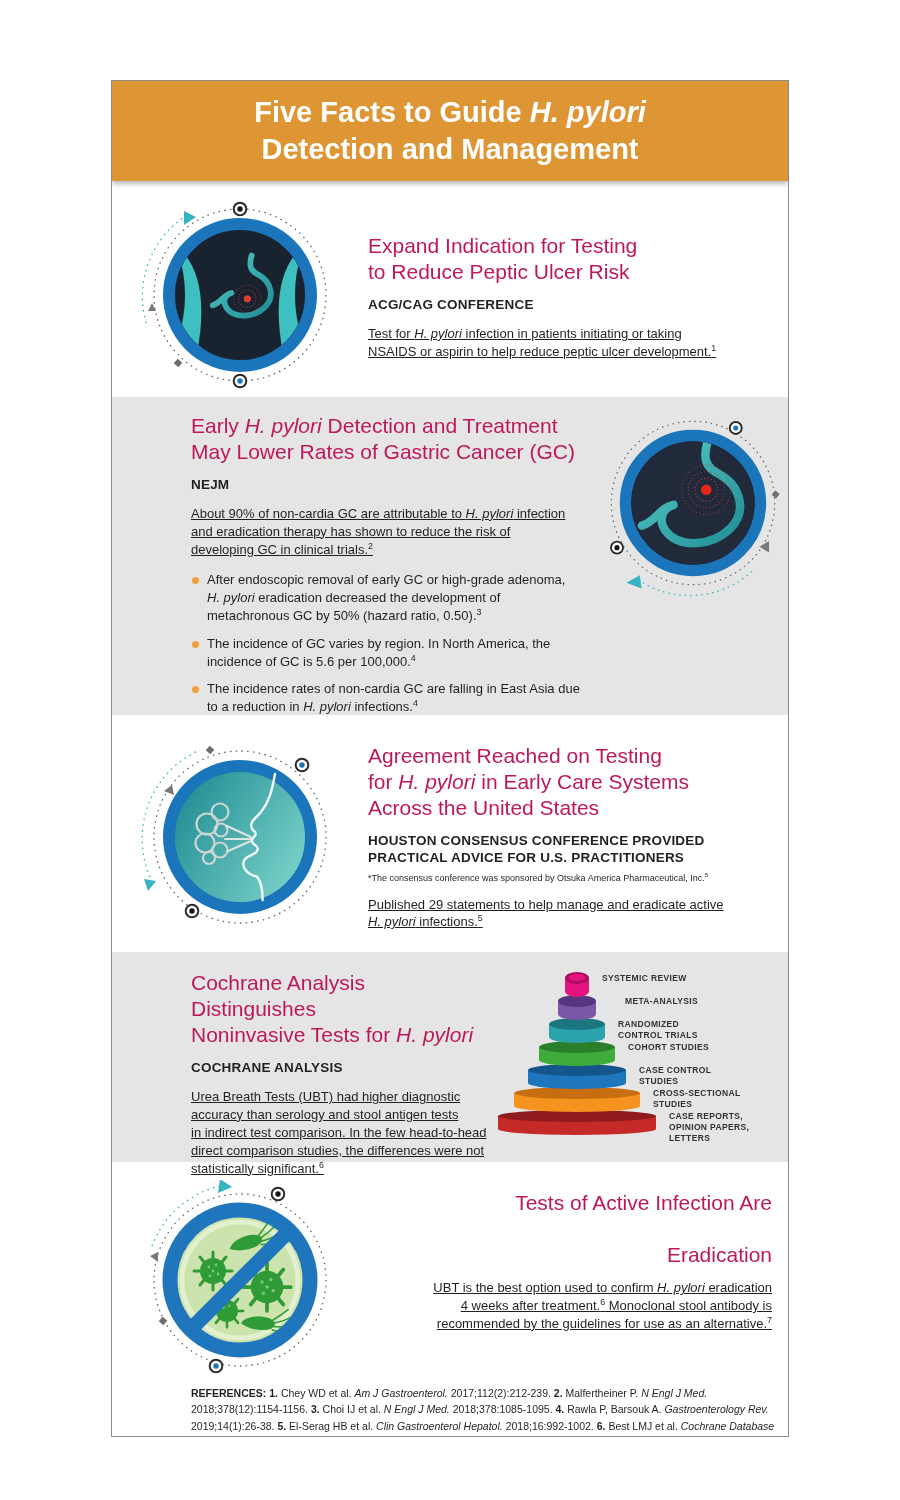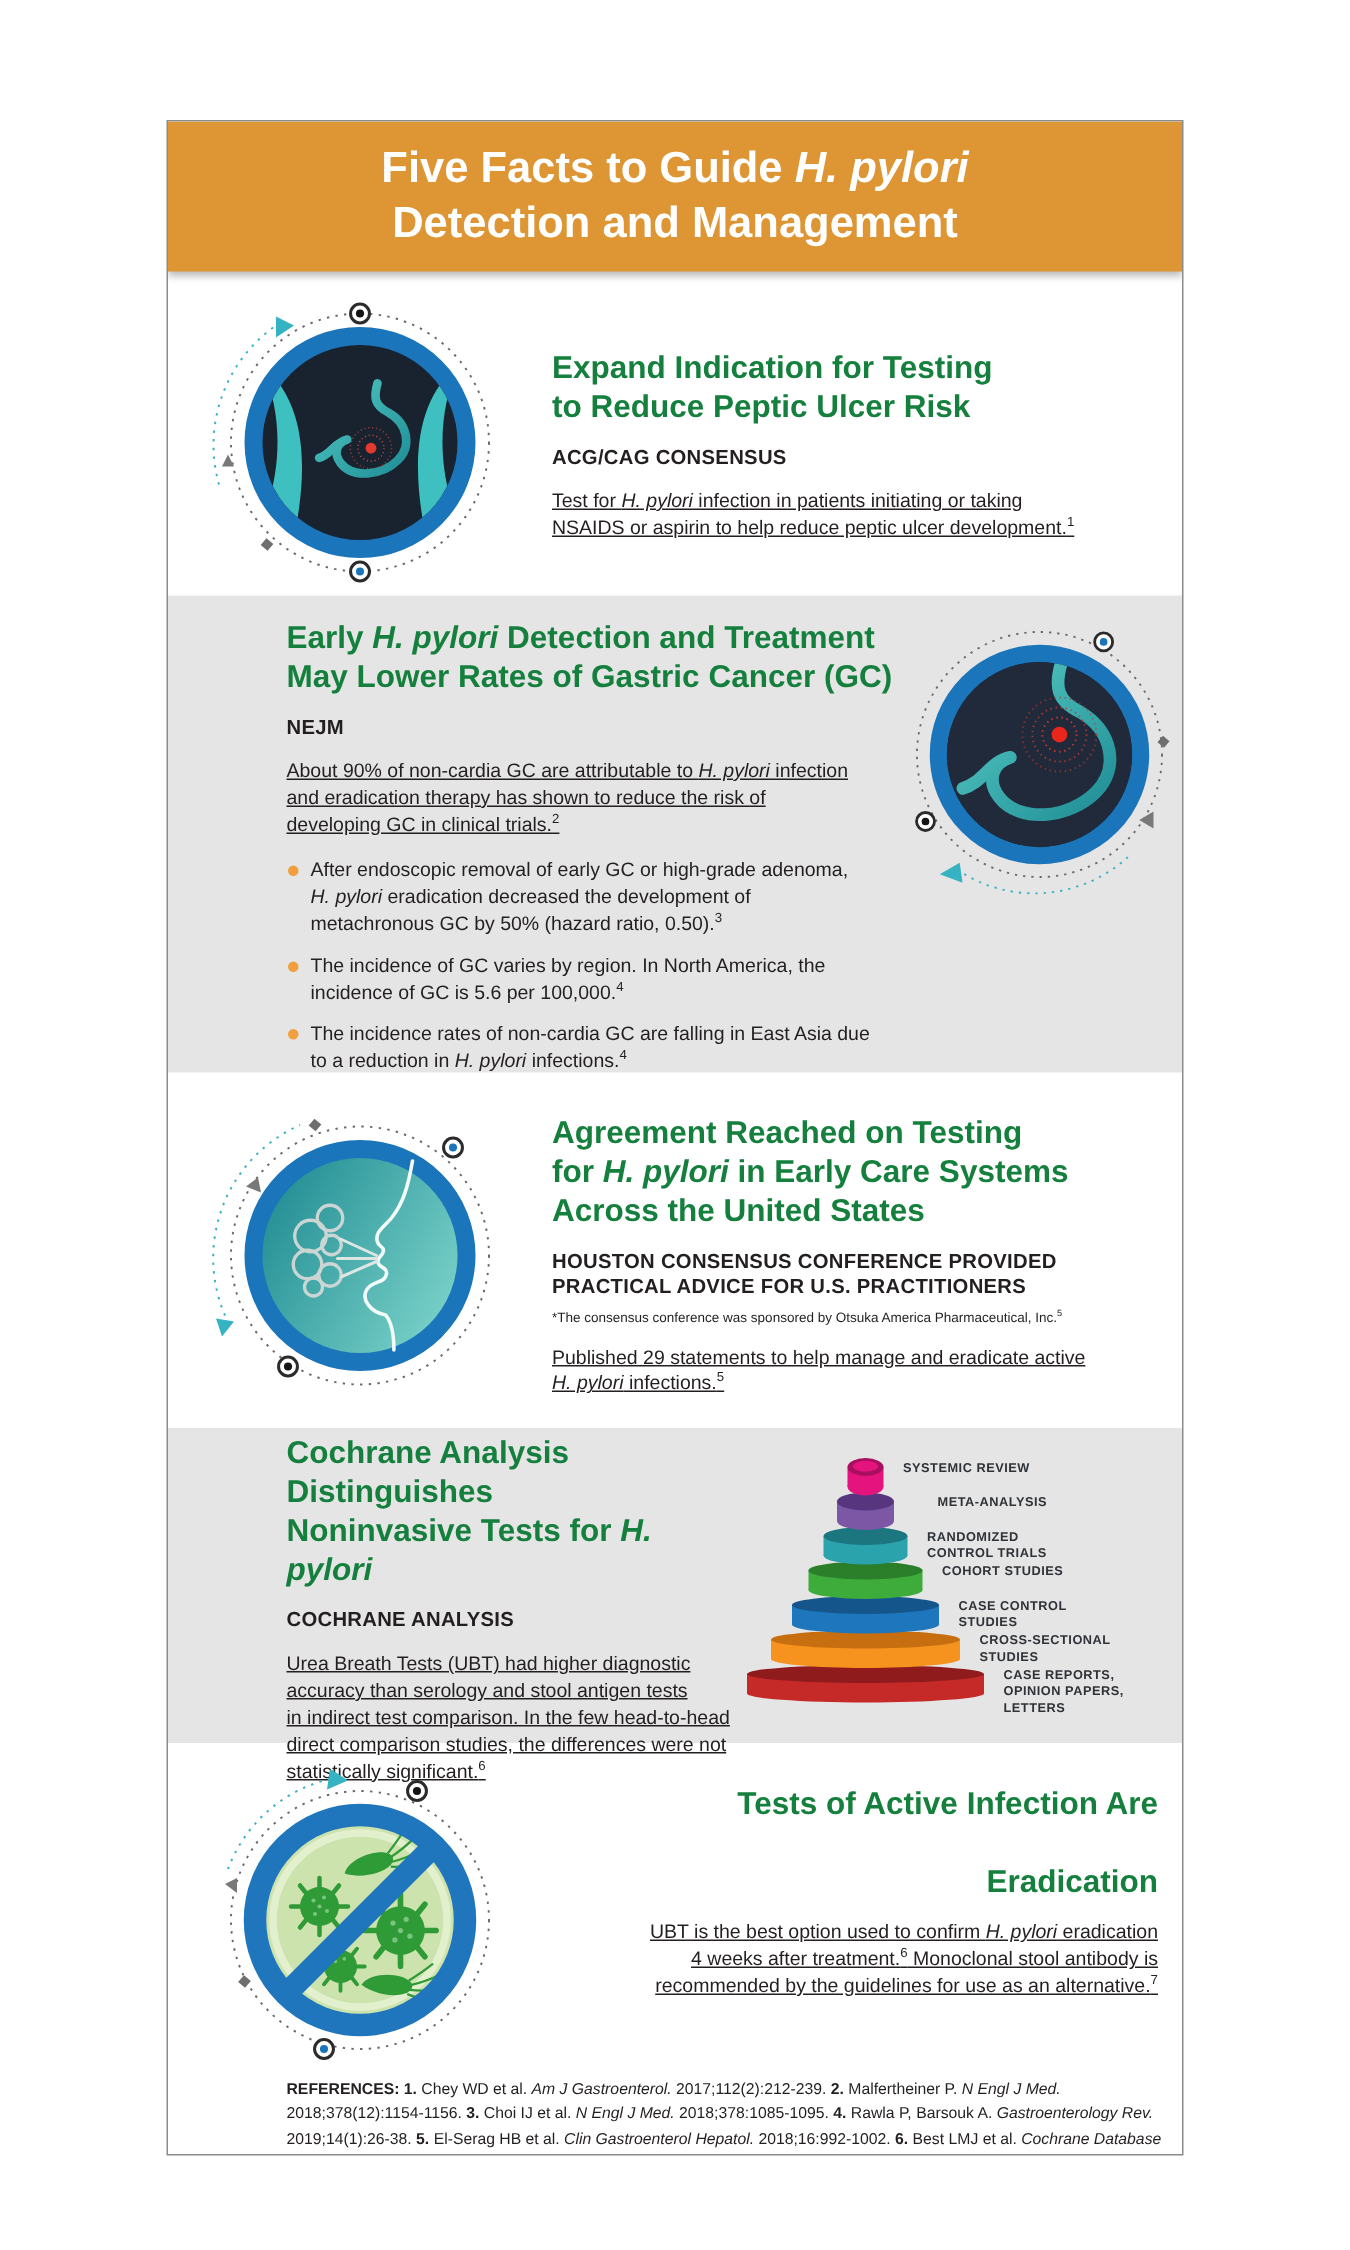--- a/index.html
+++ b/index.html
@@ -17,22 +17,22 @@
   .s1 .icon-col{padding-top:14px;}
   .s3 .icon-col{padding-top:22px;}
   .s5 .icon-col{padding-top:18px;}
   .s2 .icon-col{width:190px;padding-top:6px;}
   .text-col{flex:1;padding-right:16px;box-sizing:border-box;}
   .s1 .text-col{padding-top:52px;}
   .s3 .text-col{padding-top:28px;}
   .s5 .text-col{padding-top:28px;text-align:right;}
   .text-col--left{flex:none;box-sizing:border-box;padding-left:79px;}
   .s2 .text-col--left{width:486px;padding-top:16px;}
-  .s4 .text-col--left{width:380px;padding-top:4px;}
-  .heading{color:#15803d;font-size:21px;font-weight:bold;line-height:1.24;}
+  .s4 .text-col--left{width:380px;padding-top:18px;}
+  .heading{color:#be185d;font-size:21px;font-weight:normal;line-height:1.24;}
   .subhead{margin-top:12px;font-size:13.5px;font-weight:bold;letter-spacing:0.2px;line-height:1.25;}
   .bodytext{margin-top:11px;font-size:13px;line-height:1.38;text-decoration:underline;}
   .footnote{margin-top:6px;font-size:9px;line-height:1.3;}
   sup{font-size:68%;line-height:0;}
   ul.bullets{list-style:none;margin:12px 0 0 0;padding:0;}
   ul.bullets li{position:relative;padding-left:16px;margin-bottom:10px;font-size:13px;line-height:1.38;}
   ul.bullets li::before{content:"";position:absolute;left:1px;top:6px;width:7px;height:7px;border-radius:50%;background:#F0A13E;}
   .refs{padding:8px 12px 0 79px;font-size:10.5px;line-height:1.56;max-width:608px;}
   .pyr-col{flex:1;padding-top:18px;}
   .pyr-wrap{position:relative;width:296px;height:185px;}
@@ -78,21 +78,21 @@
         <g transform="translate(3,-2) scale(0.72)">
           <path d="M 12 -52 C 8 -38 10 -31 22 -25 C 40 -15 44 6 31 19 C 16 34 -11 36 -22 22 C -29 13 -26 3 -16 0 C -27 2 -31 14 -42 17" fill="none" stroke="url(#g1)" stroke-width="8" stroke-linecap="round" stroke-linejoin="round"></path>
           <circle cx="6" cy="8" r="5" fill="#E23A2E"></circle>
           <circle cx="6" cy="8" r="12" fill="none" stroke="#C84A3C" stroke-width="1.4" stroke-dasharray="1 2.6"></circle>
           <circle cx="6" cy="8" r="19" fill="none" stroke="#C84A3C" stroke-width="1.4" stroke-dasharray="1 2.6" opacity="0.75"></circle>
         </g>
       </svg>
     </div>
     <div class="text-col">
       <div class="heading"><span>Expand Indication for Testing</span><br><span>to Reduce Peptic Ulcer Risk</span></div>
-      <div class="subhead"><span>ACG/CAG CONSENSUS</span></div>
+      <div class="subhead"><span>ACG/CAG CONFERENCE</span></div>
       <div class="bodytext"><span>Test for </span><span style="font-style: italic;">H. pylori</span><span> infection in patients initiating or taking</span><br><span>NSAIDS or aspirin to help reduce peptic ulcer development.</span><sup>1</sup></div>
     </div>
   </div>
 
   <div class="row s2">
     <div class="text-col--left">
       <div class="heading"><span>Early </span><span style="font-style: italic;">H. pylori</span><span> Detection and Treatment</span><br><span>May Lower Rates of Gastric Cancer (GC)</span></div>
       <div class="subhead"><span>NEJM</span></div>
       <div class="bodytext"><span>About 90% of non-cardia GC are attributable to </span><span style="font-style: italic;">H. pylori</span><span> infection</span><br><span>and eradication therapy has shown to reduce the risk of</span><br><span>developing GC in clinical trials.</span><sup>2</sup></div>
       <ul class="bullets">

